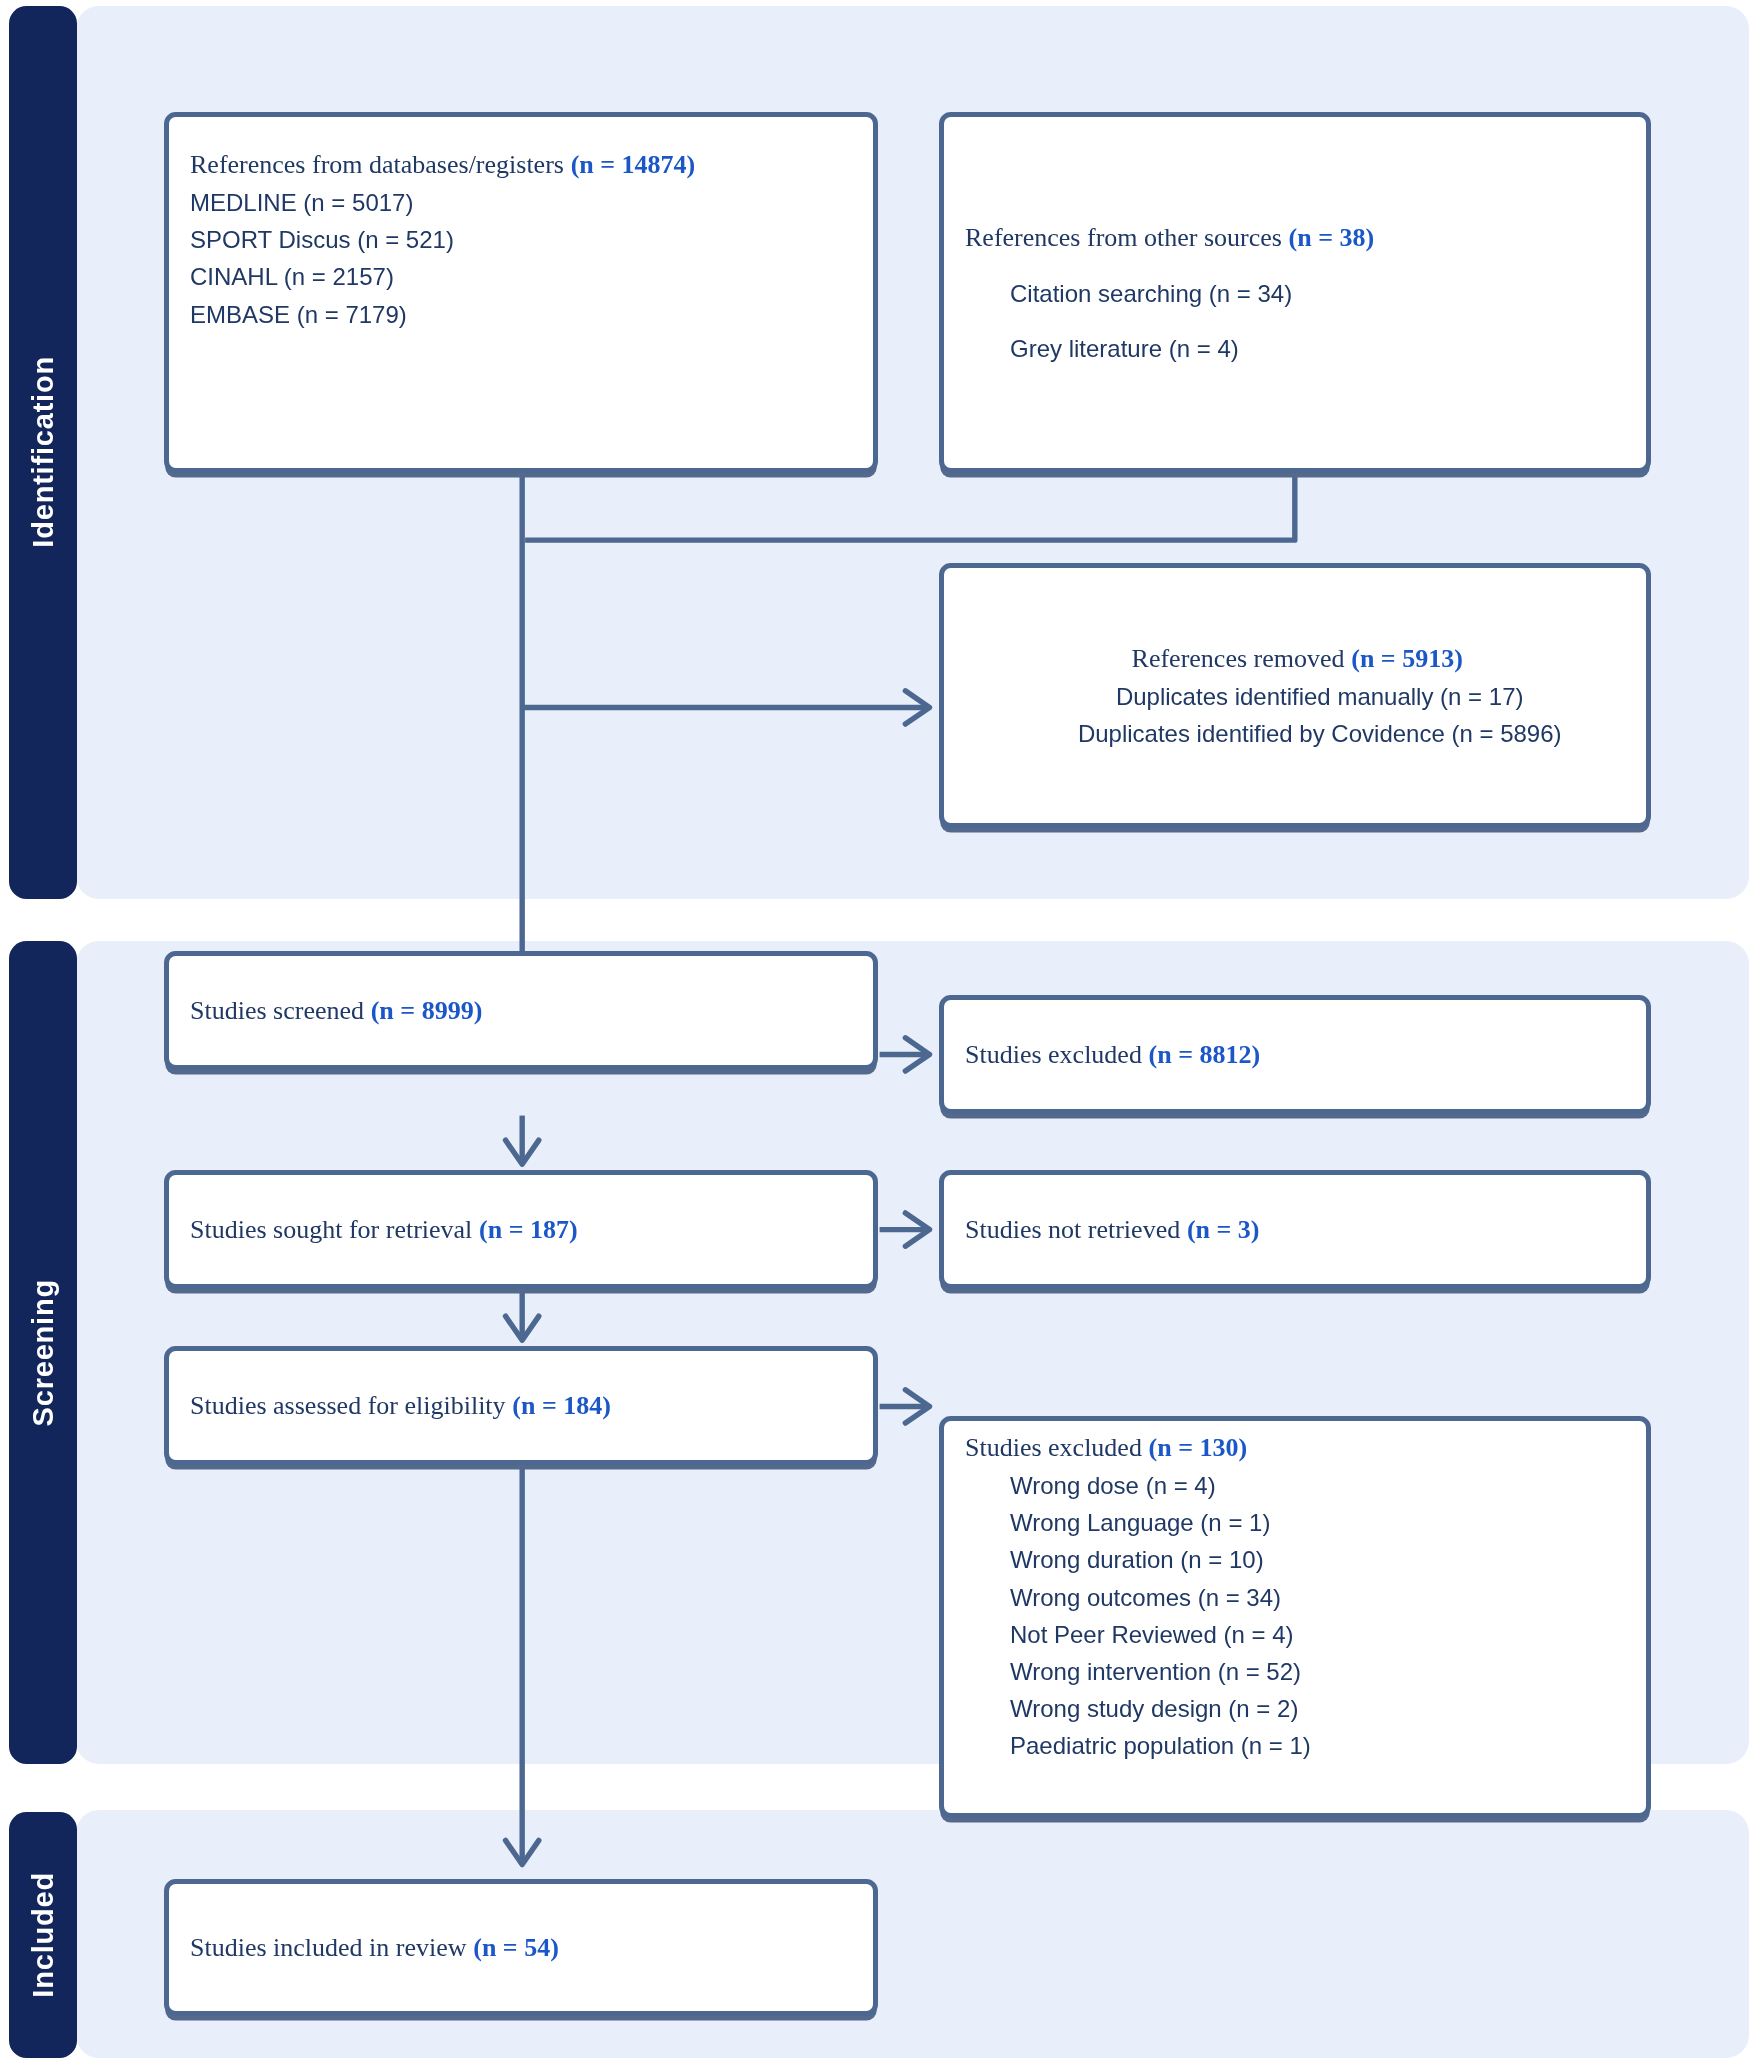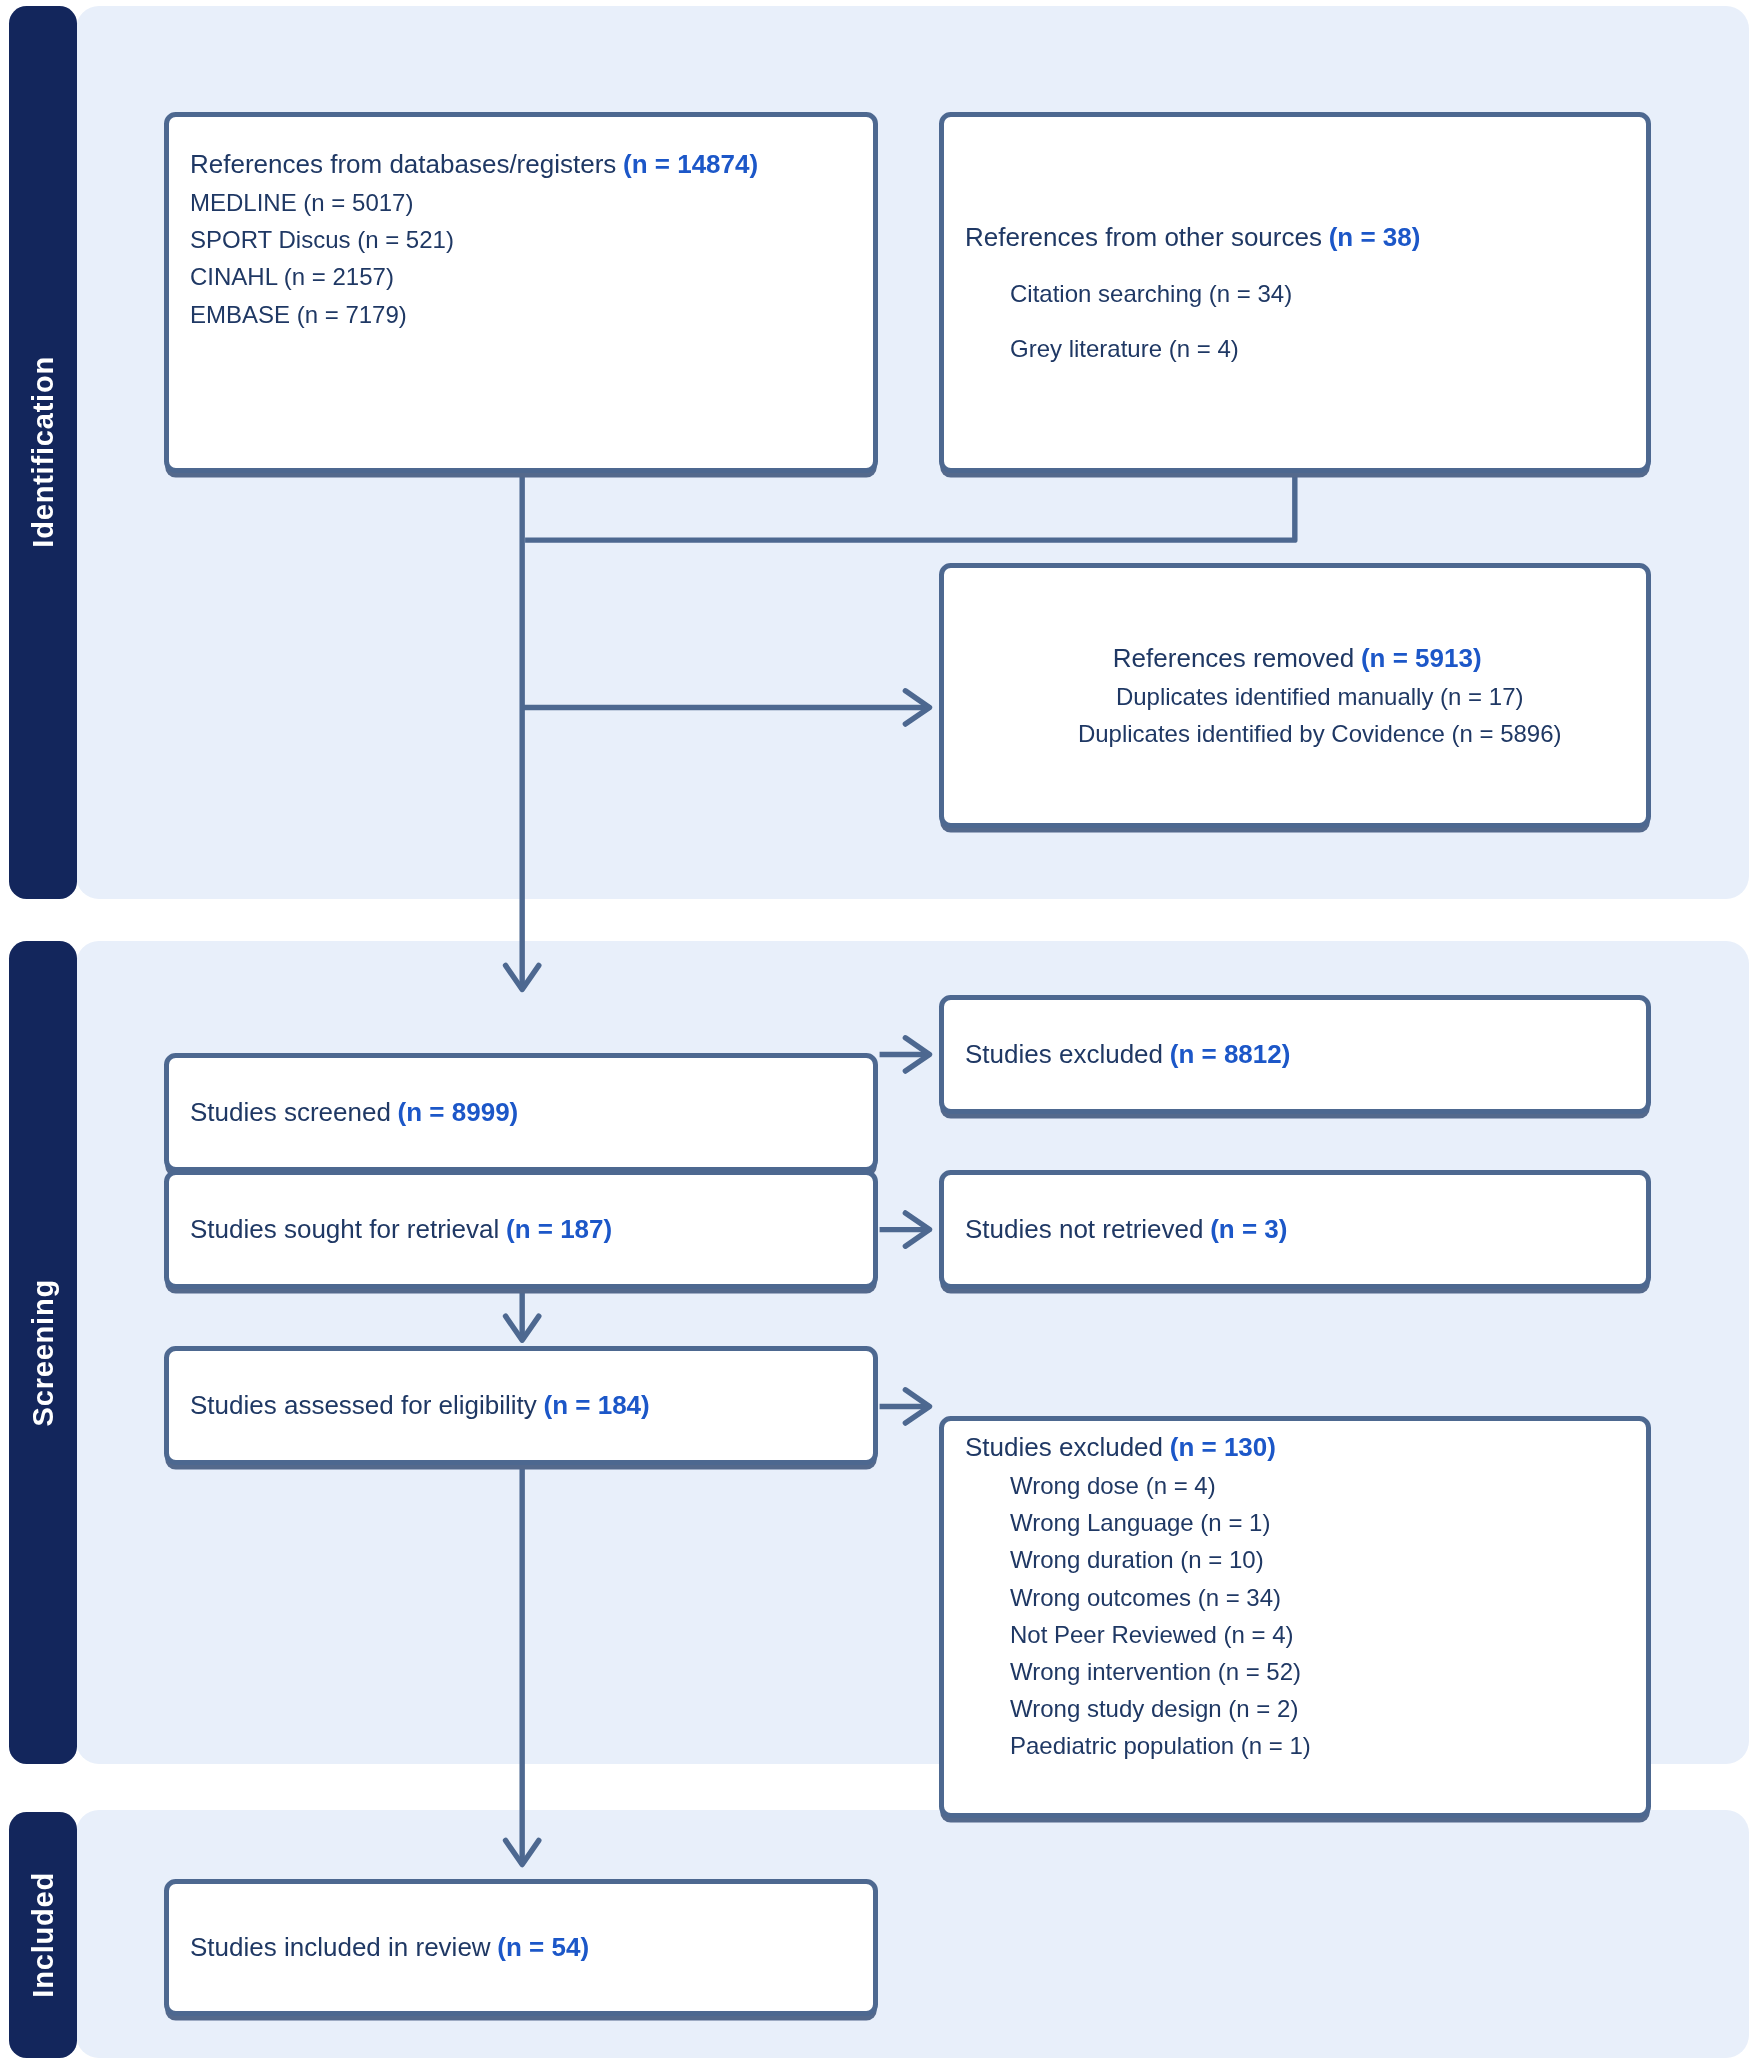--- a/index.html
+++ b/index.html
@@ -24,21 +24,21 @@
   }
   .box{
     position:absolute;box-sizing:border-box;background:#ffffff;
     border:5px solid #4d6890;border-radius:11.7px;
     box-shadow:0 5.8px 0 -1.2px #54698c;
     display:flex;flex-direction:column;justify-content:center;
     font-size:24px;line-height:1.55;color:#1f3864;
   }
   .box.top-align{justify-content:flex-start;}
   .pad{padding-left:21px;padding-right:16.6px;}
-  .title-line{font-size:26px;line-height:1.5;white-space:nowrap;}
+  .title-line{font-size:26px;line-height:1.5;white-space:nowrap;font-family:Liberation Serif, serif;}
   .count{font-weight:bold;color:#1c57c8;margin-left:6.7px;white-space:nowrap;}
   .item{display:block;white-space:nowrap;}
   .item.indent{padding-left:45px;}
   svg.connectors{position:absolute;left:0;top:0;pointer-events:none;}
   .conn{stroke:#4d6890;stroke-width:13px;fill:none;stroke-linejoin:round;stroke-linecap:butt;}
 </style>
 </head>
 <body>
 
 <div class="band" style="top:5.8px;height:893px;"></div>
@@ -91,21 +91,21 @@
 </div>
 
 <div class="box pad" style="left:939px;top:563px;width:712px;height:265px;align-items:center;">
   <div class="title-line">
     <span>References removed</span><span class="count">(n = 5913)</span>
   </div>
   <span class="item indent">Duplicates identified manually (n = 17)</span>
   <span class="item indent">Duplicates identified by Covidence (n = 5896)</span>
 </div>
 
-<div class="box pad" style="left:164px;top:1053px;width:714px;height:119px;">
+<div class="box pad" style="left:164px;top:951px;width:714px;height:119px;">
   <div class="title-line">
     <span>Studies screened</span><span class="count">(n = 8999)</span>
   </div>
 </div>
 
 <div class="box pad" style="left:939px;top:995px;width:712px;height:119px;">
   <div class="title-line">
     <span>Studies excluded</span><span class="count">(n = 8812)</span>
   </div>
 </div>

